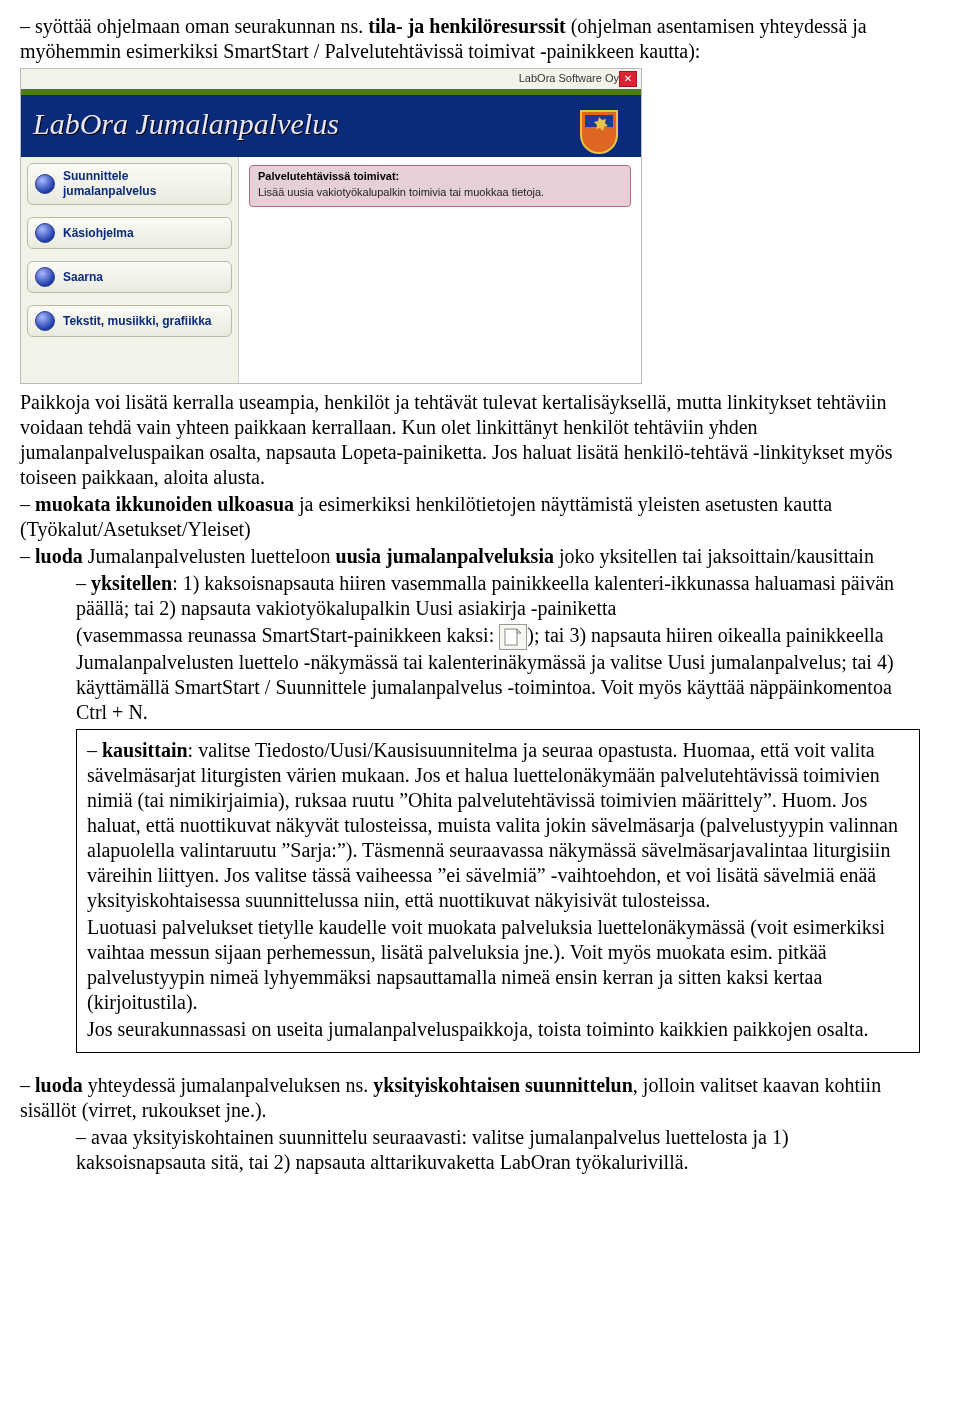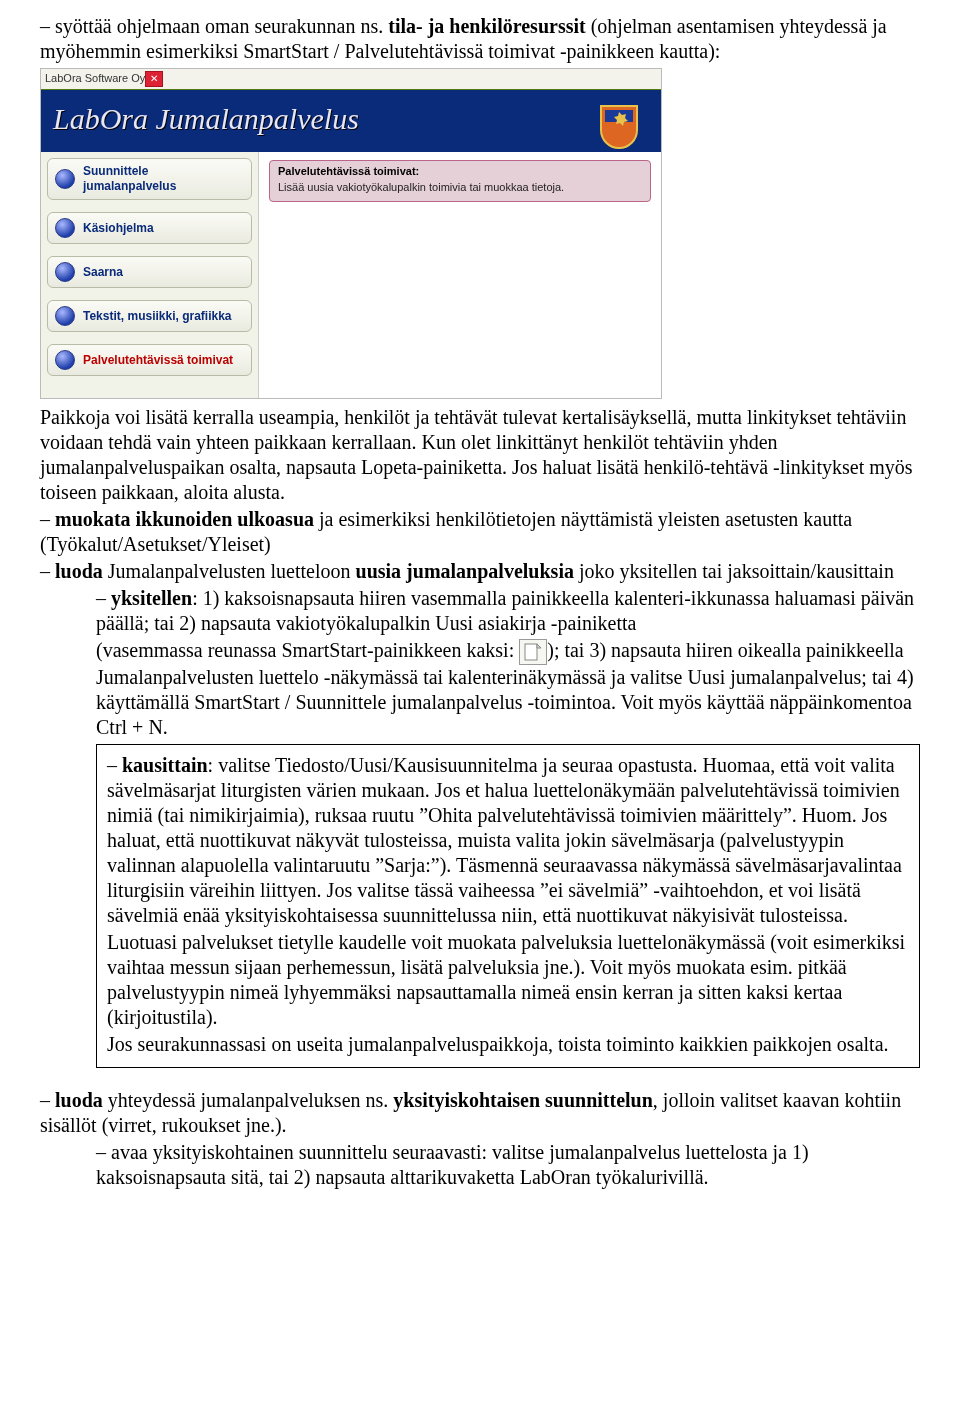--- a/index.html
+++ b/index.html
@@ -5,43 +5,43 @@
   body {
     margin: 0;
     font-family: "Times New Roman", serif;
     font-size: 20px;
     line-height: 1.25;
     background: #fff;
     color: #000;
     width: 960px;
   }
   .page {
-    padding: 14px 40px 30px 40px;
+    padding: 14px 40px 30px 20px;
   }
   .para { margin: 0 0 2px 0; }
   .bold { font-weight: bold; }
 
   
   .screenshot {
     width: 620px;
     margin: 4px 0 6px 0;
     border: 1px solid #bbb;
     background: #fff;
     font-family: Verdana, Arial, sans-serif;
   }
   .ss-titlebar {
     display: flex;
     align-items: center;
-    justify-content: flex-start;
+    justify-content: flex-end;
     height: 20px;
     padding: 0 4px;
     font-size: 11px;
     color: #333;
     background: #f3f3ec;
-    border-bottom: 1px solid #4d7c0f;
+    border-bottom: 6px solid #4d7c0f;
   }
   .ss-close {
     width: 16px; height: 14px;
     background: #d23;
     color: #fff;
     font-size: 10px;
     line-height: 14px;
     text-align: center;
     border: 1px solid #a12;
   }
@@ -164,24 +164,20 @@
             <span>Käsiohjelma</span>
           </div>
         <div class="ss-btn">
             <span class="dot"></span>
             <span>Saarna</span>
           </div>
         <div class="ss-btn">
             <span class="dot"></span>
             <span>Tekstit, musiikki, grafiikka</span>
           </div>
-        <div class="ss-btn active">
-            <span class="dot"></span>
-            <span>Palvelutehtävissä toimivat</span>
-          </div>
       </div>
       <div class="ss-right">
         <div class="ss-panel">
           <div class="ptitle">Palvelutehtävissä toimivat:</div>
           <div>Lisää uusia vakiotyökalupalkin toimivia tai muokkaa tietoja.</div>
         </div>
       </div>
     </div>
   </div>
 

